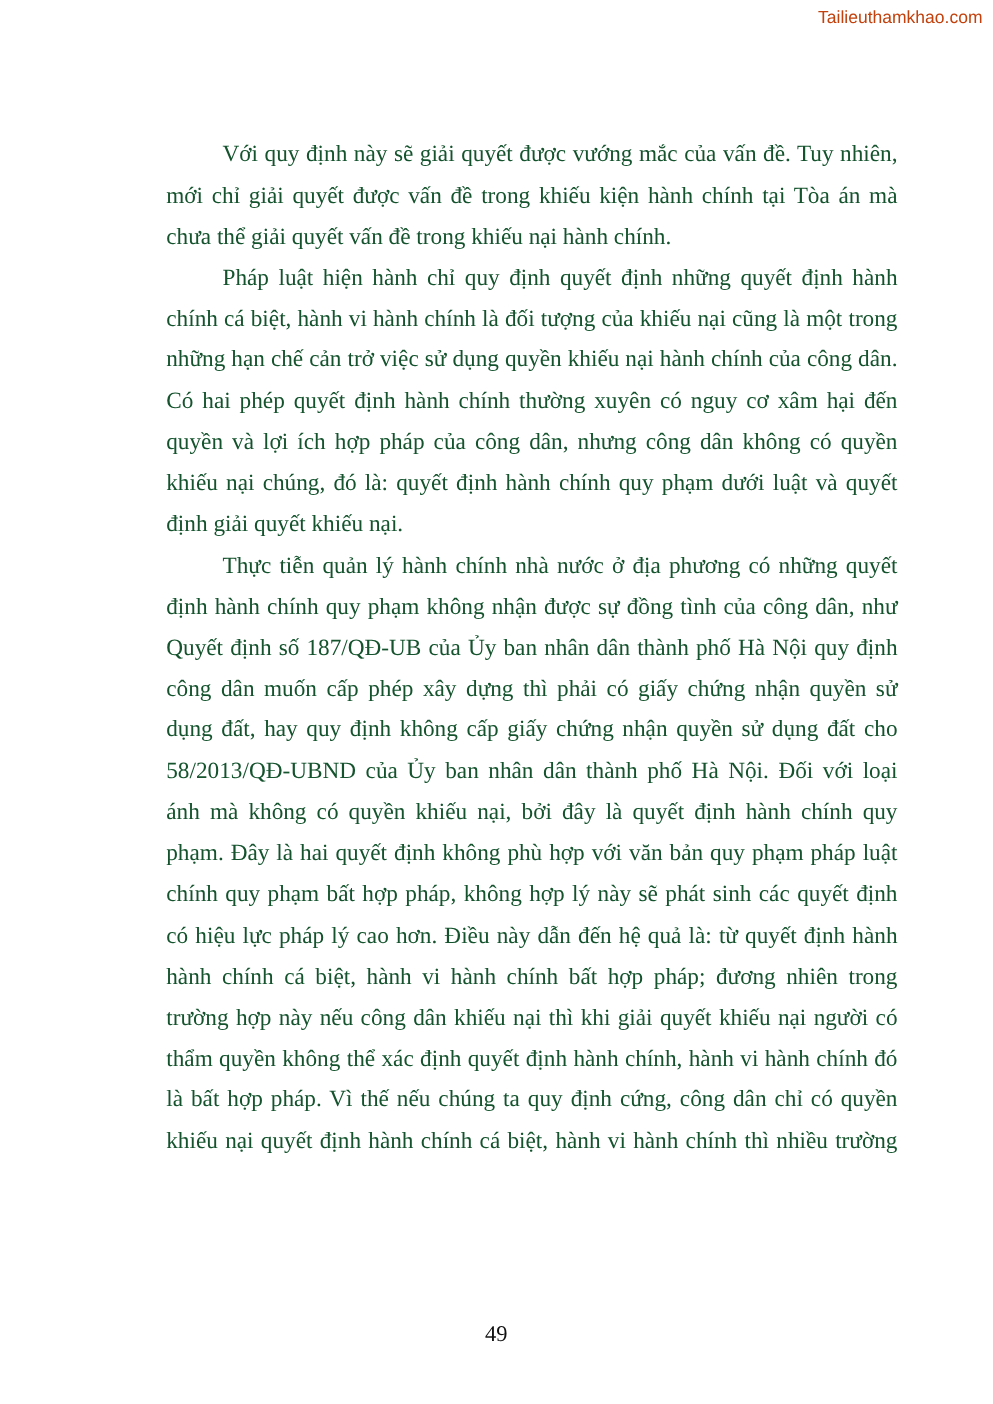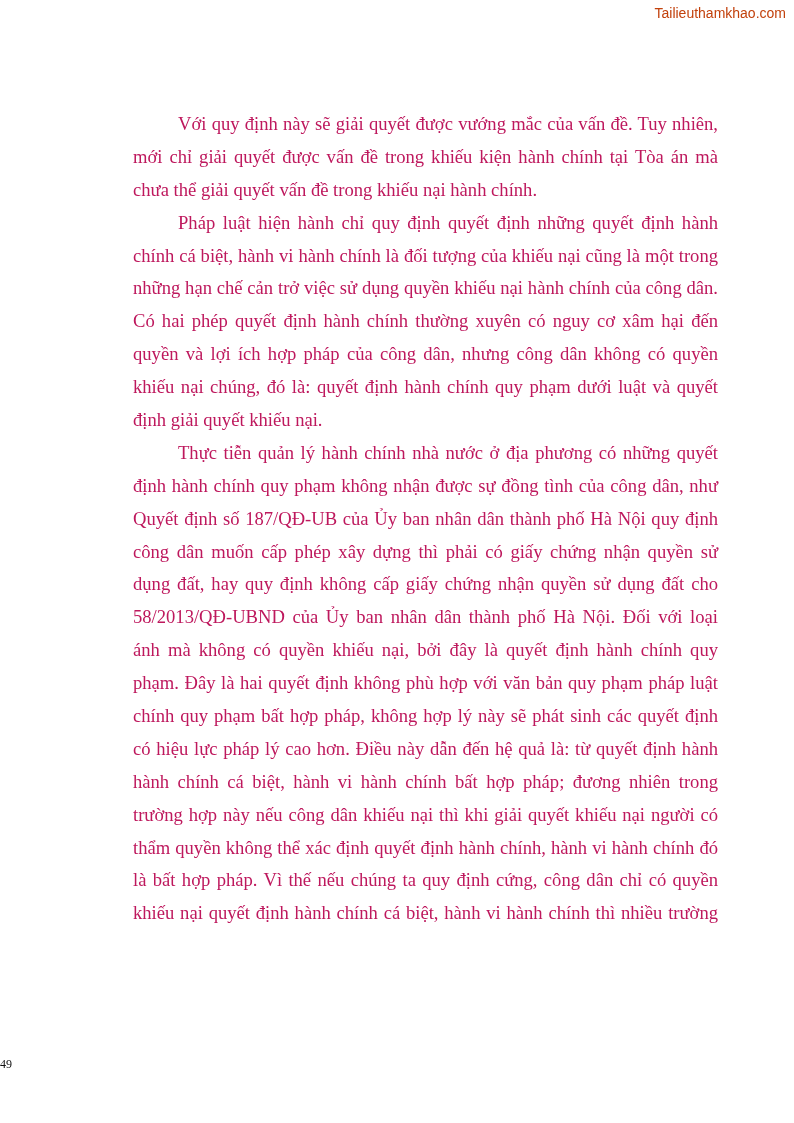--- a/index.html
+++ b/index.html
@@ -4,32 +4,32 @@
 <style>
   html, body { margin: 0; padding: 0; background: #ffffff; }
   body { width: 794px; height: 1123px; position: relative; overflow: hidden; }
   .watermark {
     position: absolute; top: 5px; right: 8px;
     font-family: "Liberation Sans", sans-serif; font-size: 14px;
     color: #c2410c; letter-spacing: 0px;
   }
   .page-body {
     position: absolute; left: 133px; top: 108px; width: 585px;
-    font-family: "Liberation Serif", serif; font-size: 18.6px; color: #be185d;
+    font-family: "Liberation Serif", serif; font-size: 18.6px; color: #14532d;
   }
   .para { margin: 0; }
   .line {
     display: block; height: 32.9px; line-height: 32.9px;
     text-align: justify; text-align-last: justify; white-space: nowrap;
   }
   .line.last { text-align-last: left; }
   .line.indent { padding-left: 45px; }
   .page-number {
-    position: absolute; top: 1057px; left: 0; width: 794px; text-align: left;
-    font-family: "Liberation Serif", serif; font-size: 12px; color: #111111;
+    position: absolute; top: 1057px; left: 0; width: 794px; text-align: center;
+    font-family: "Liberation Serif", serif; font-size: 18px; color: #111111;
   }
 </style>
 </head>
 <body>
 
 <div class="watermark">Tailieuthamkhao.com</div>
 
 <div class="page-body">
   <div class="para">
     <span class="line indent">Với quy định này sẽ giải quyết được vướng mắc của vấn đề. Tuy nhiên,</span>

